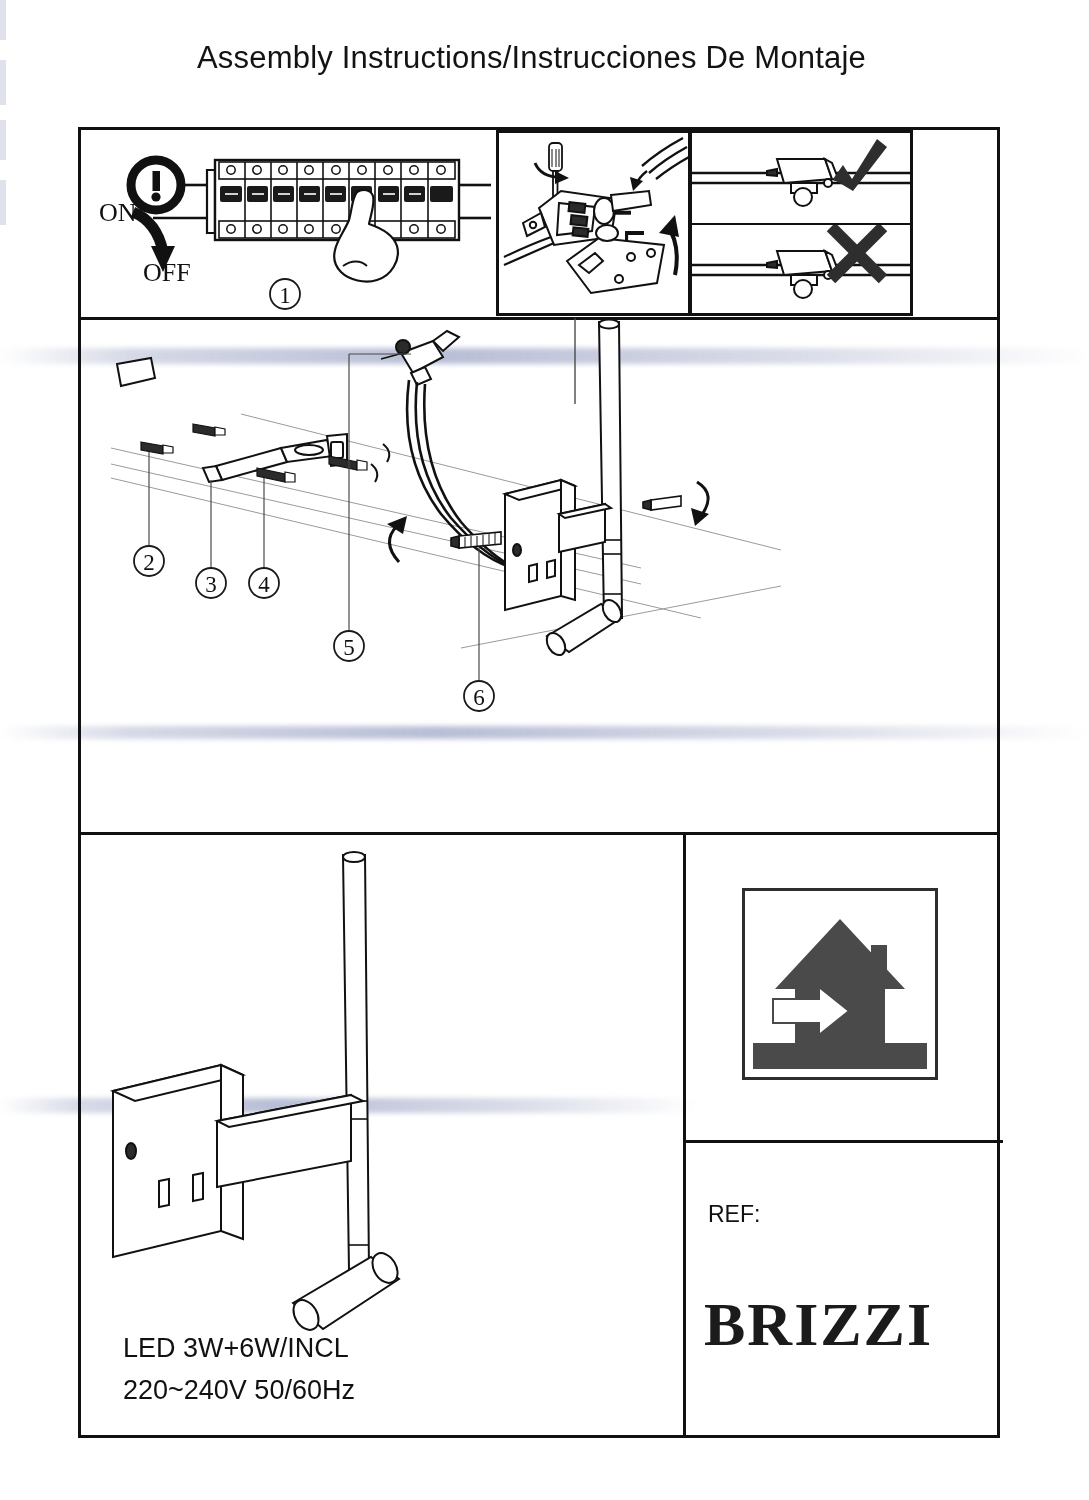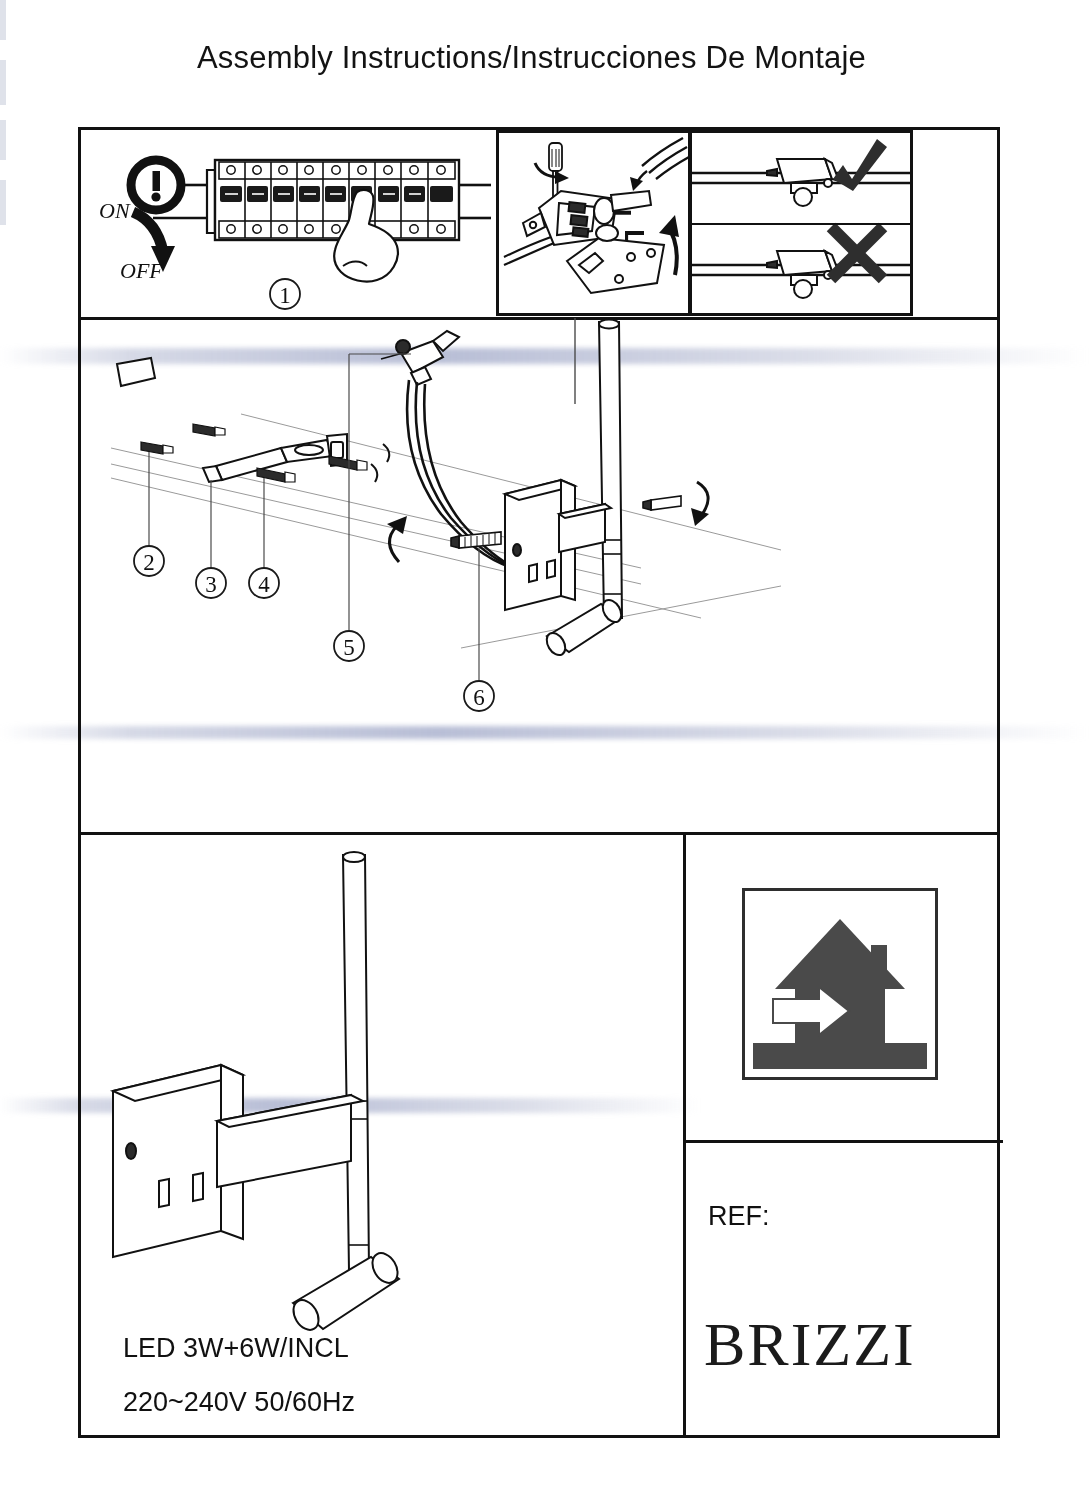--- a/index.html
+++ b/index.html
@@ -89,37 +89,36 @@
   }
   .check-cell .half-div {
     position: absolute; left: 0; top: 50%;
     width: 100%; height: 2px; background: #111;
   }
 
   
   .onoff-label {
     position: absolute;
     font-family: "Liberation Serif", serif;
-    font-size: 22px;
+    font-size: 26px;
     color: #111;
-    font-style: italic;
   }
 
   
   .spec-line {
     position: absolute;
     font-size: 27px;
     color: #111;
     white-space: nowrap;
   }
 
   
   .ref-label {
     position: absolute;
-    font-size: 27px;
+    font-size: 23px;
     color: #111;
     white-space: nowrap;
   }
   .brand-logo {
     position: absolute;
     font-family: "Liberation Serif", serif;
     font-size: 62px;
     letter-spacing: 2px;
     color: #1b1b1b;
     white-space: nowrap;
@@ -244,21 +243,21 @@
                    C256 110 264 100 268 90 C271 80 271 68 276 62 Z"></path>
           <path d="M262 136 C270 130 280 130 286 136" fill="none" stroke-width="1.8"></path>
         </g>
 
         <g>
           <circle cx="204" cy="164" r="15" fill="none" stroke="#1a1a1a" stroke-width="1.8"></circle>
           <text x="204" y="173" font-family="Liberation Serif, serif" font-size="23" fill="#111" text-anchor="middle">1</text>
         </g>
       </svg>
       <div class="onoff-label" style="left:18px;top:68px;">ON</div>
-      <div class="onoff-label" style="left:39px;top:128px;">OFF</div>
+      <div class="onoff-label" style="left:62px;top:128px;">OFF</div>
     </div>
 
     <div class="wiring-cell">
       <svg width="190" height="180" viewBox="0 0 190 180">
 
         <g fill="#fff" stroke="#111" stroke-width="1.8">
           <rect x="50" y="10" width="13" height="28" rx="4"></rect>
           <line x1="53" y1="16" x2="53" y2="34" stroke-width="1"></line>
           <line x1="57" y1="16" x2="57" y2="34" stroke-width="1"></line>
           <line x1="60" y1="16" x2="60" y2="34" stroke-width="1"></line>
@@ -517,21 +516,21 @@
         </g>
 
         <g fill="#fff" stroke="#111" stroke-width="2">
           <path d="M212 470 L290 424 L318 446 L242 496 Z"></path>
           <ellipse cx="225" cy="482" rx="11" ry="16" transform="rotate(-31 225 482)" fill="#fff"></ellipse>
           <ellipse cx="304" cy="435" rx="11" ry="16" transform="rotate(-31 304 435)" fill="#fff"></ellipse>
         </g>
       </g>
     </svg>
     <div class="spec-line" style="left:42px;top:500px;">LED 3W+6W/INCL</div>
-    <div class="spec-line" style="left:42px;top:542px;margin-top:12px;">220~240V   50/60Hz</div>
+    <div class="spec-line" style="left:42px;top:542px;">220~240V   50/60Hz</div>
   </div>
 
   <div style="position:absolute;left:603px;top:703px;width:319px;height:307px;">
     <div class="house-box" style="left:58px;top:55px;width:196px;height:192px;">
       <svg width="190" height="186" viewBox="0 0 190 186">
         <g fill="#4a4a4a">
 
           <path d="M95 28 L160 98 L140 98 L140 152 L50 152 L50 98 L30 98 Z"></path>
 
           <rect x="126" y="54" width="16" height="40"></rect>
@@ -541,16 +540,16 @@
 
         <g fill="#ffffff" stroke="#4a4a4a" stroke-width="2">
           <path d="M28 108 L74 108 L74 96 L104 120 L74 144 L74 132 L28 132 Z"></path>
         </g>
       </svg>
     </div>
   </div>
 
   <div style="position:absolute;left:603px;top:1013px;width:319px;height:295px;">
     <div class="ref-label" style="left:24px;top:58px;">REF:</div>
-    <div class="brand-logo" style="left:20px;top:166px;">BRIZZI</div>
+    <div class="brand-logo" style="left:20px;top:146px;font-weight:bold;">BRIZZI</div>
   </div>
 
 </div>
 
 </body></html>

